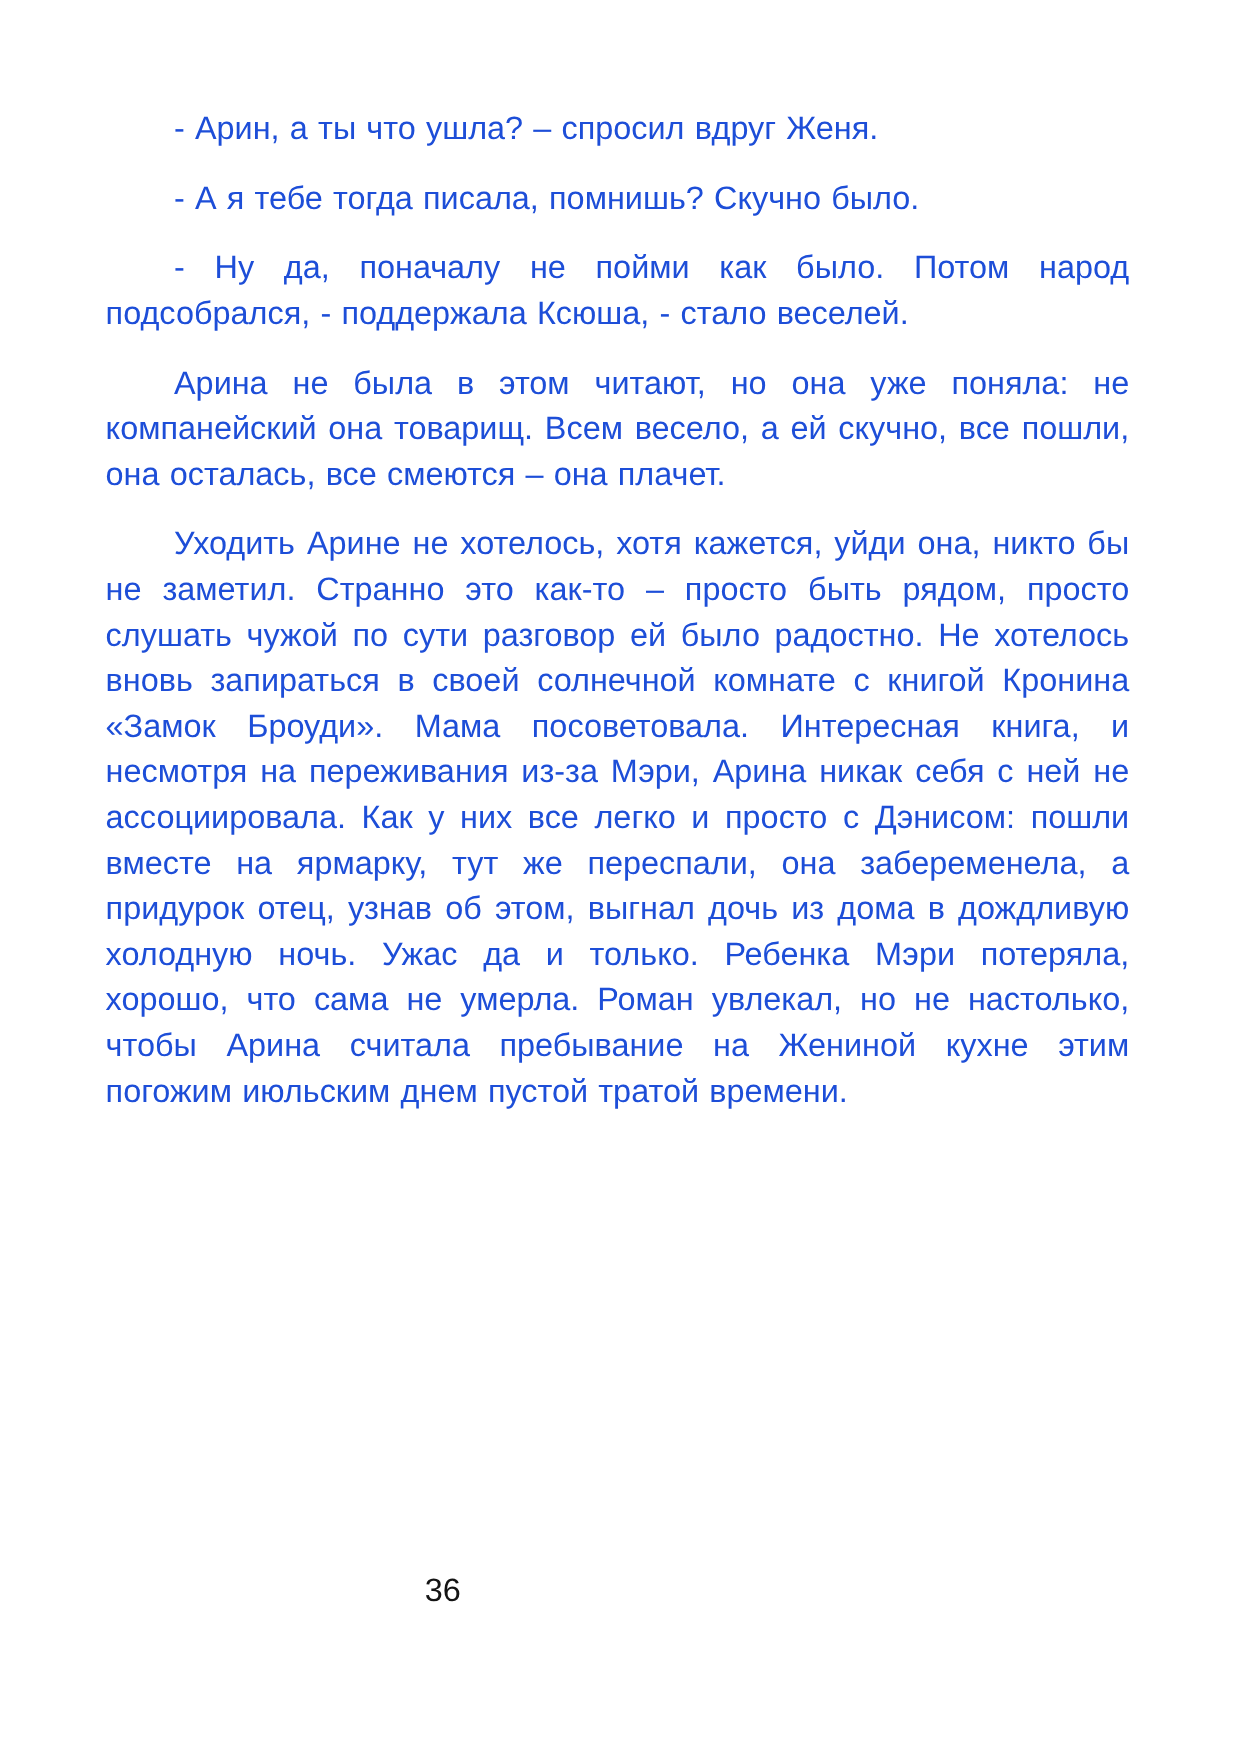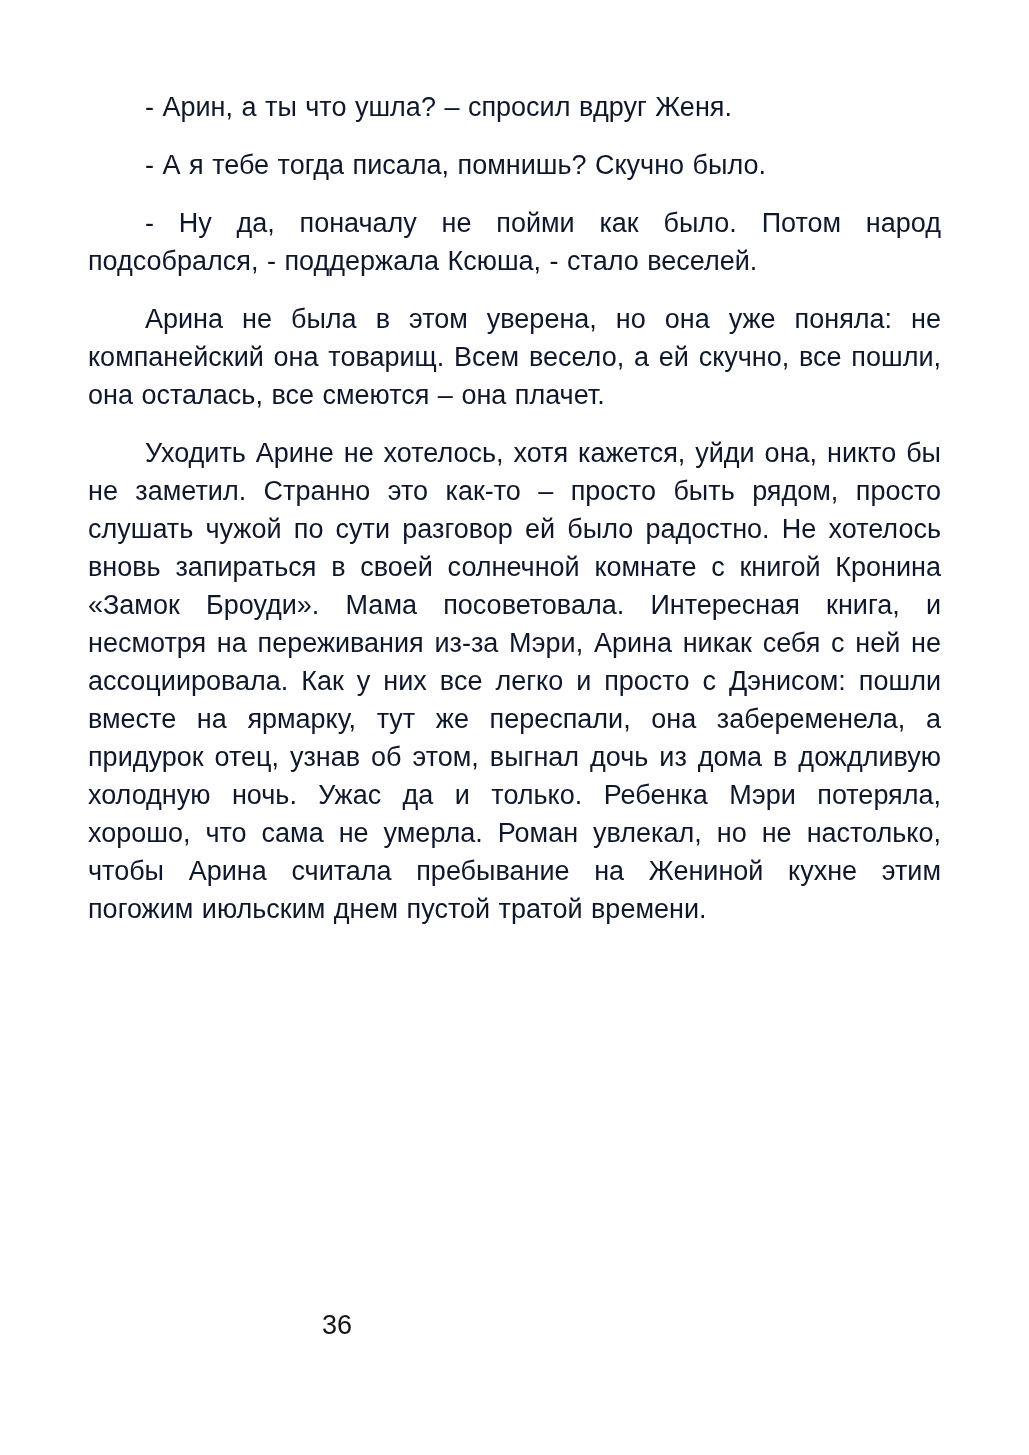--- a/index.html
+++ b/index.html
@@ -21,37 +21,37 @@
     width: 853px;
     color: #141414;
   }
   .para {
     margin: 0 0 20px 0;
     font-size: 27px;
     line-height: 38px;
     text-align: justify;
     text-indent: 57px;
     word-spacing: 1px;
-    color: #0f172a;
+    color: #1d4ed8;
   }
   .page-number {
     position: absolute;
     left: 322px;
     top: 1306px;
     width: 62px;
-    text-align: left;
+    text-align: right;
     font-size: 27px;
     line-height: 38px;
     color: #141414;
   }
 </style>
 </head>
 <body>
 
 <div class="page">
   <p class="para">- Арин, а ты что ушла? – спросил вдруг Женя.</p>
   <p class="para">- А я тебе тогда писала, помнишь? Скучно было.</p>
   <p class="para">- Ну да, поначалу не пойми как было. Потом народ подсобрался, - поддержала Ксюша, - стало веселей.</p>
-  <p class="para">Арина не была в этом уверена, но она уже поняла: не компанейский она товарищ. Всем весело, а ей скучно, все пошли, она осталась, все смеются – она плачет.</p>
+  <p class="para">Арина не была в этом читают, но она уже поняла: не компанейский она товарищ. Всем весело, а ей скучно, все пошли, она осталась, все смеются – она плачет.</p>
   <p class="para">Уходить Арине не хотелось, хотя кажется, уйди она, никто бы не заметил. Странно это как-то – просто быть рядом, просто слушать чужой по сути разговор ей было радостно. Не хотелось вновь запираться в своей солнечной комнате с книгой Кронина «Замок Броуди». Мама посоветовала. Интересная книга, и несмотря на переживания из-за Мэри, Арина никак себя с ней не ассоциировала. Как у них все легко и просто с Дэнисом: пошли вместе на ярмарку, тут же переспали, она забеременела, а придурок отец, узнав об этом, выгнал дочь из дома в дождливую холодную ночь. Ужас да и только. Ребенка Мэри потеряла, хорошо, что сама не умерла. Роман увлекал, но не настолько, чтобы Арина считала пребывание на Жениной кухне этим погожим июльским днем пустой тратой времени.</p>
 </div>
 
 <div class="page-number">36</div>
 
 </body></html>

